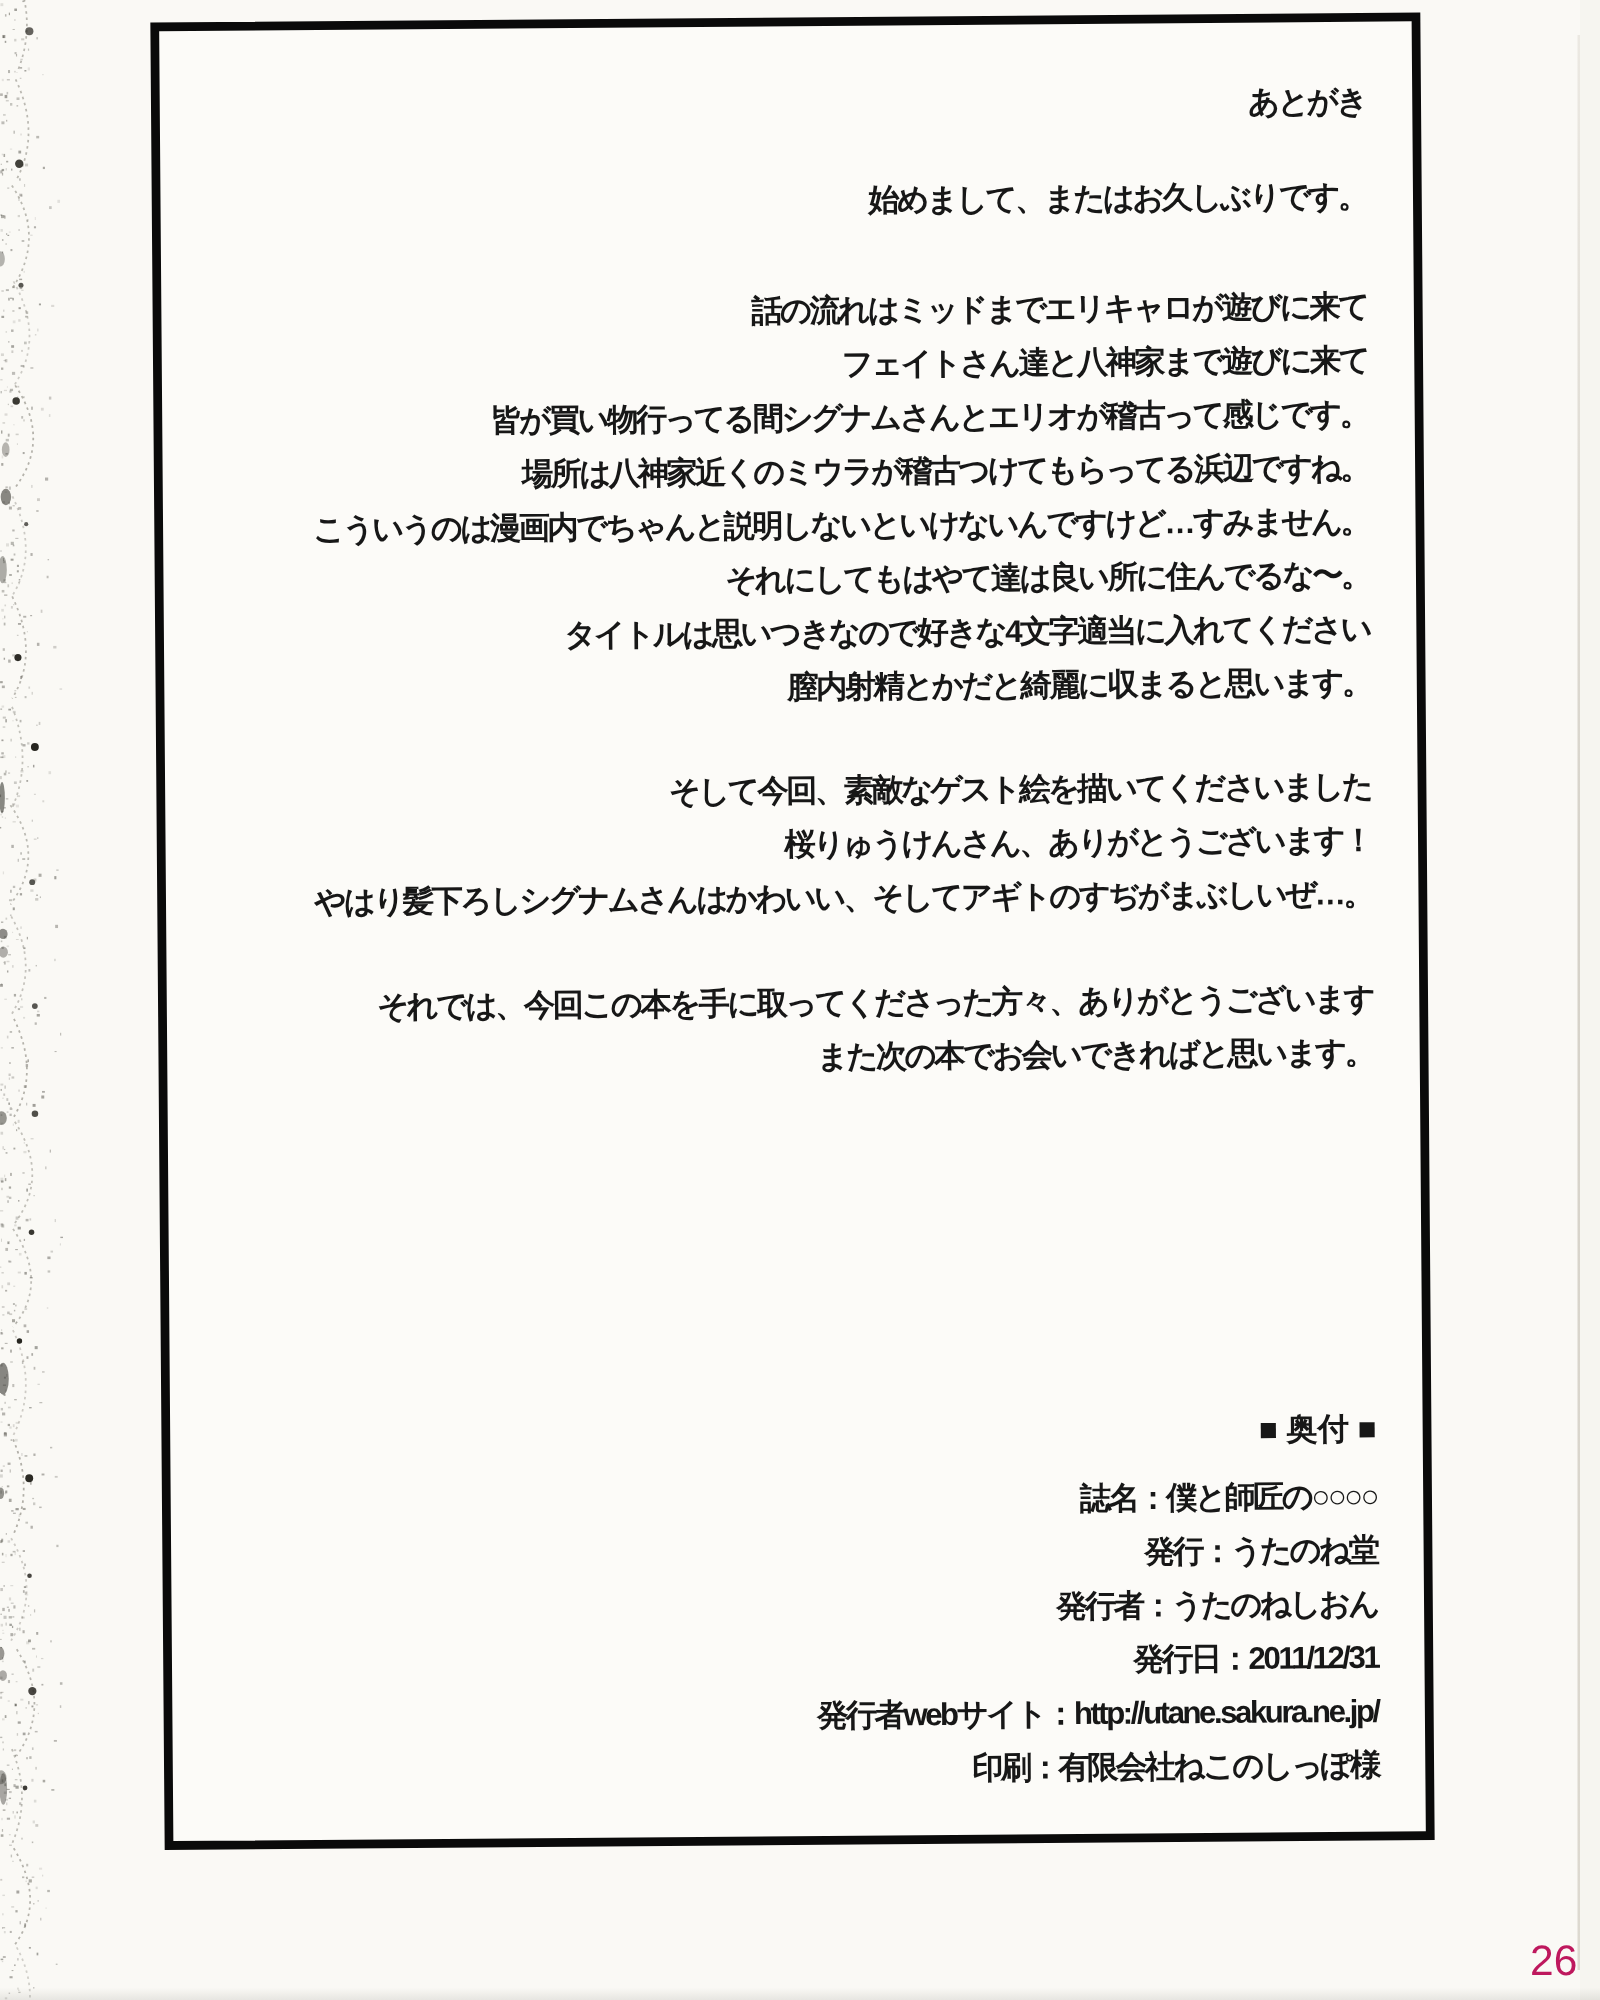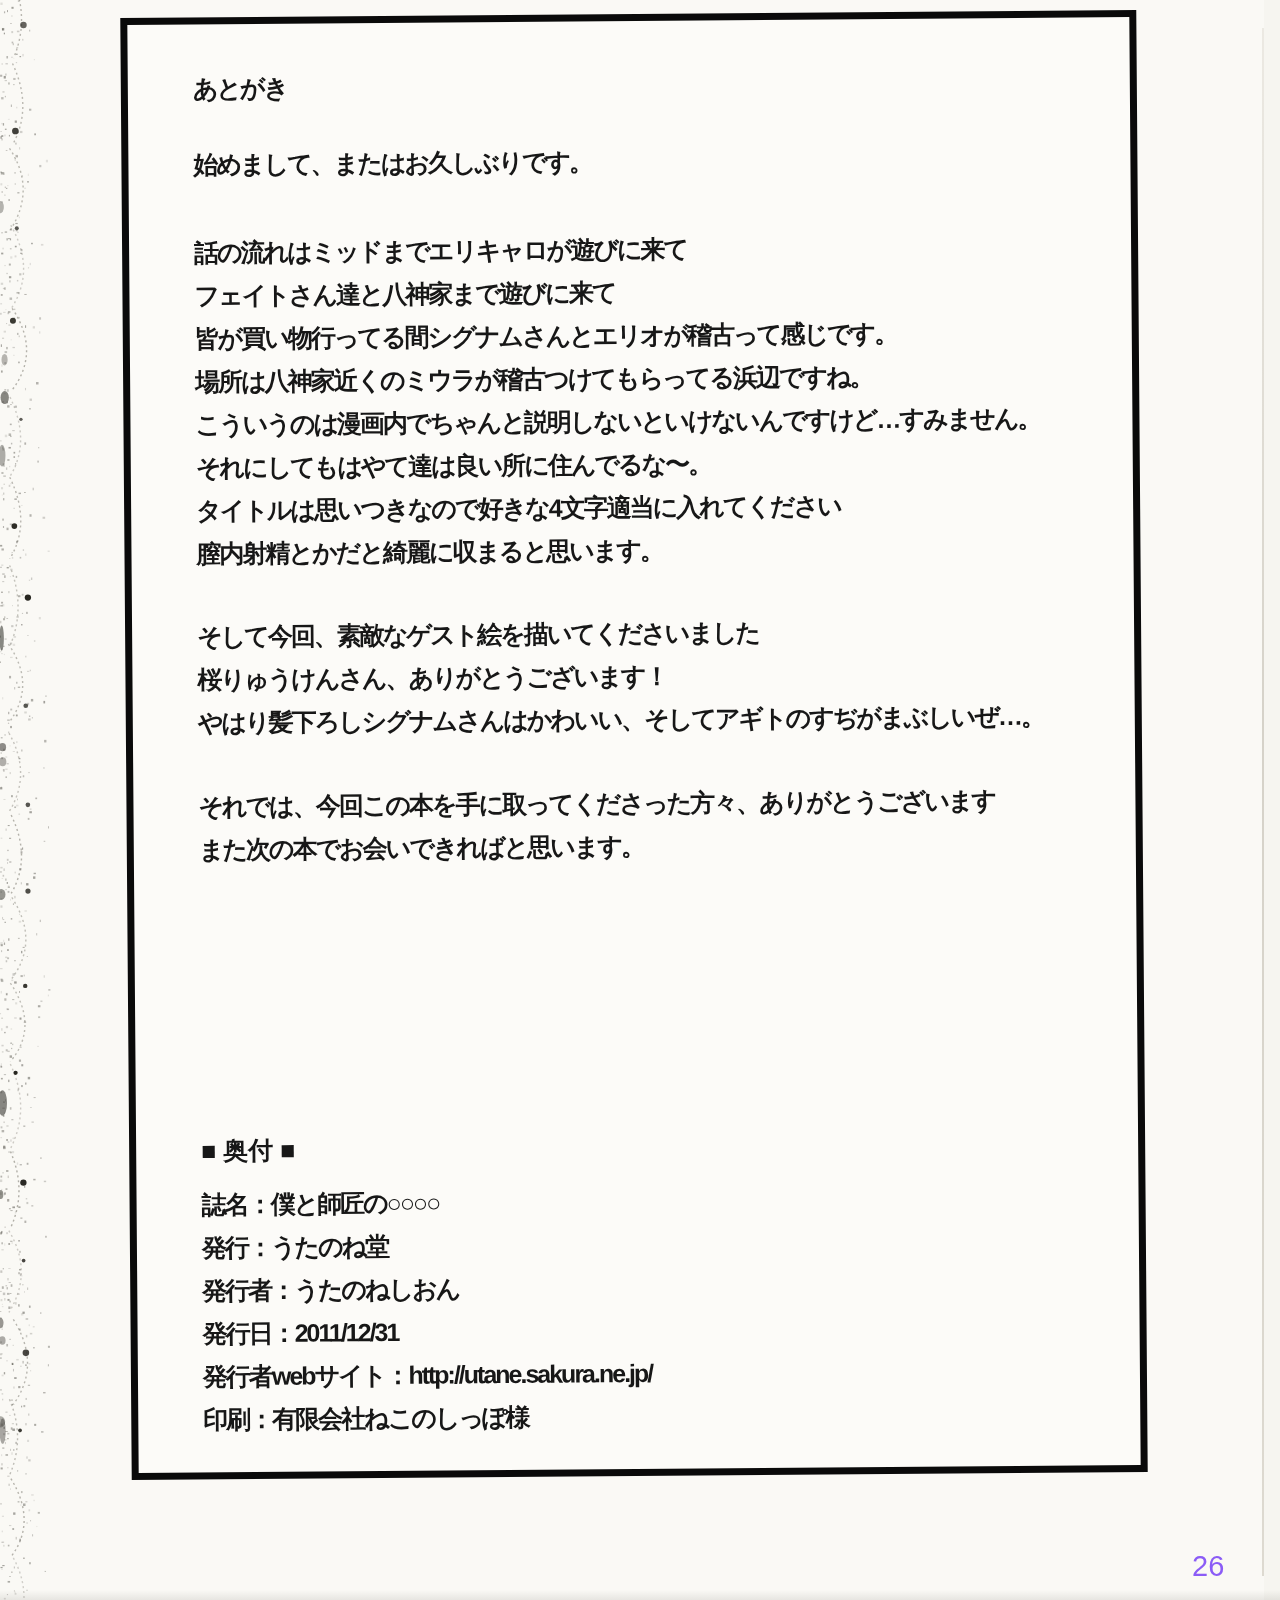--- a/index.html
+++ b/index.html
@@ -10,20 +10,21 @@
     width: 1280px;
     height: 1600px;
     position: relative;
     overflow: hidden;
     background: #faf9f5;
     font-family: "Liberation Sans", "DejaVu Sans", sans-serif;
   }
   .scan-root {
     position: absolute;
     inset: 0;
+    text-align: right;
   }
   
   #edge-noise {
     position: absolute;
     left: 0;
     top: 0;
     width: 64px;
     height: 1600px;
     pointer-events: none;
   }
@@ -92,25 +93,25 @@
   }
   .block-title    { top: 64px;  }
   .block-greeting { top: 140px; }
   .block-para1    { top: 228px; }
   .block-para2    { top: 612px; }
   .block-para3    { top: 782px; }
   .block-colophon-heading { top: 1126px; letter-spacing: 0px; }
   .block-colophon { top: 1180px; }
   .page-number {
     position: absolute;
-    left: 1192px;
+    left: 1224px;
     top: 1550px;
-    font-size: 29px;
+    font-size: 34px;
     font-weight: 400;
-    color: #8b5cf6;
+    color: #be185d;
     letter-spacing: 0;
     font-family: "Liberation Sans", "DejaVu Sans", sans-serif;
   }
 </style>
 </head>
 <body>
 
 <div class="scan-root">
 
   <svg id="edge-noise" viewBox="0 0 64 1600" xmlns="http://www.w3.org/2000/svg">

